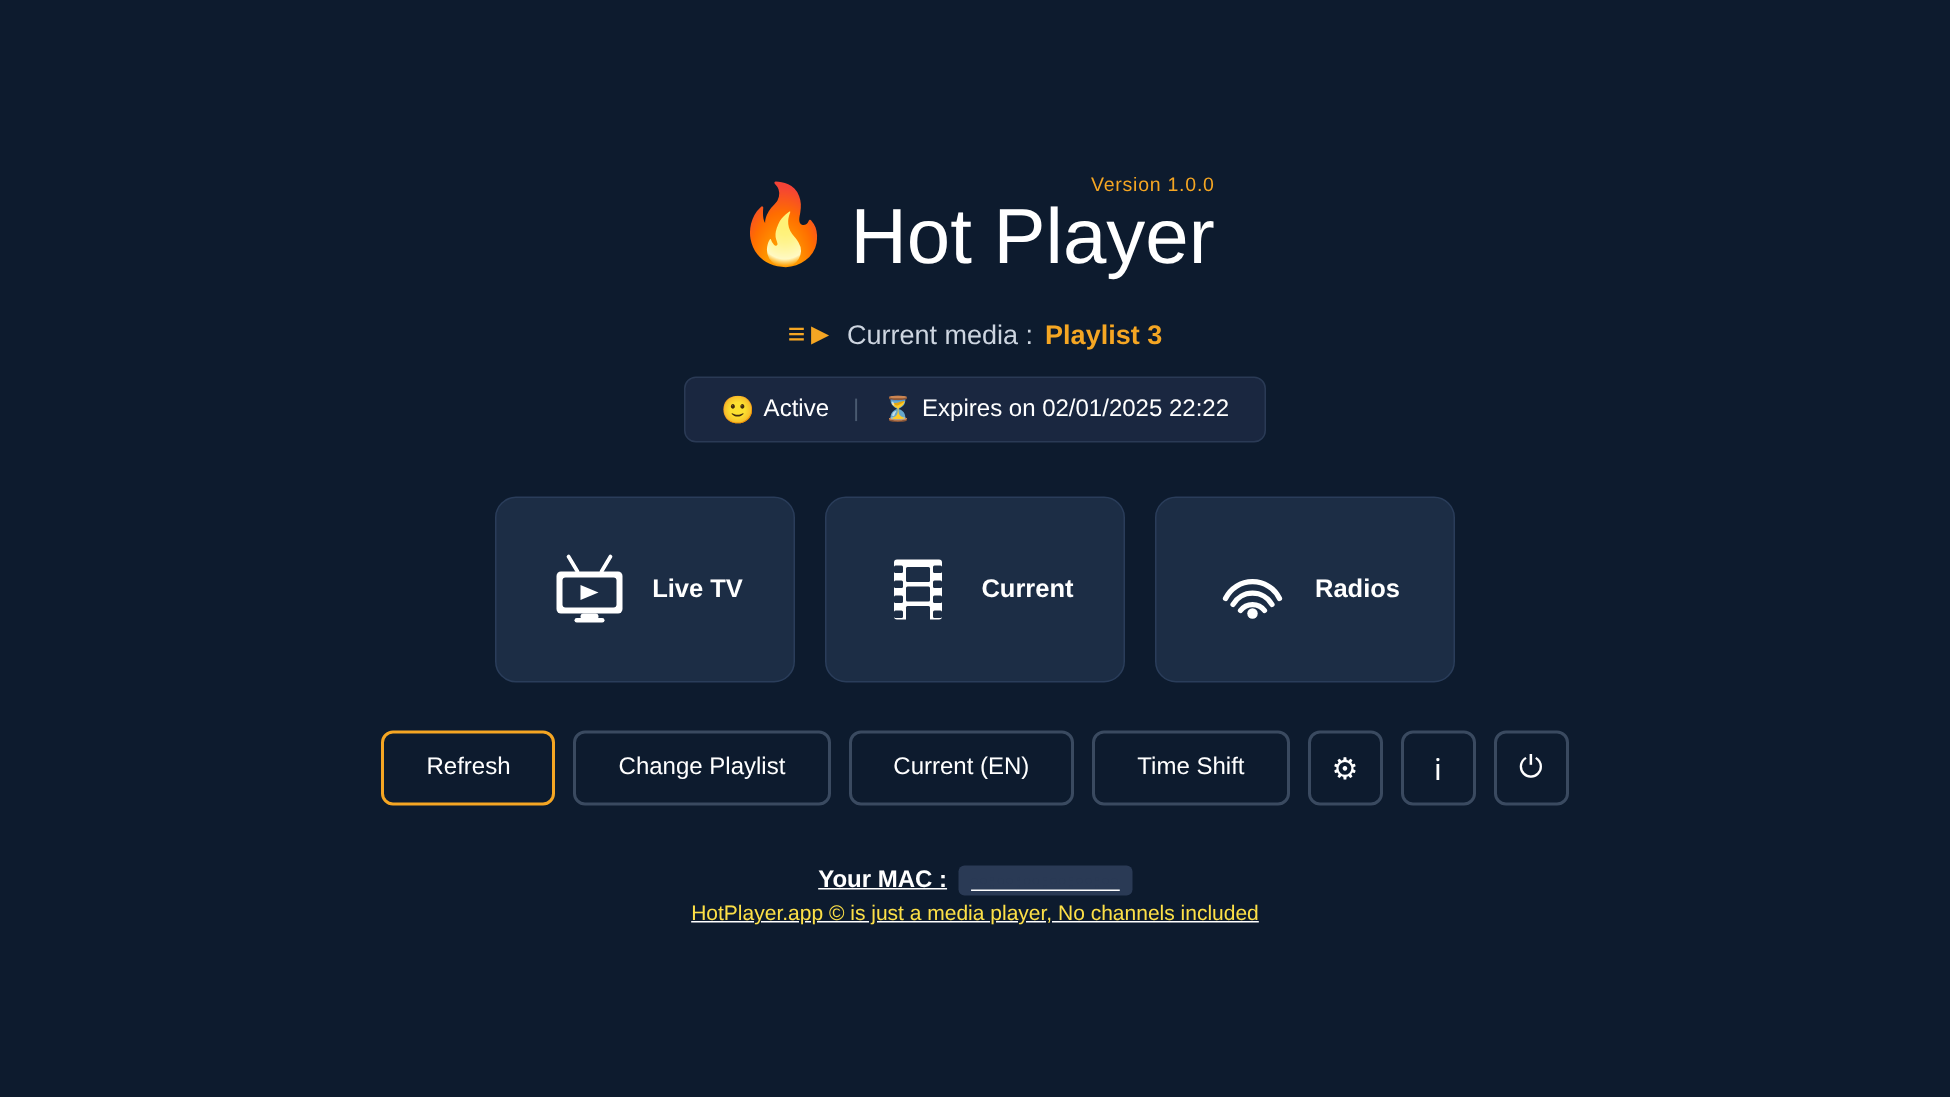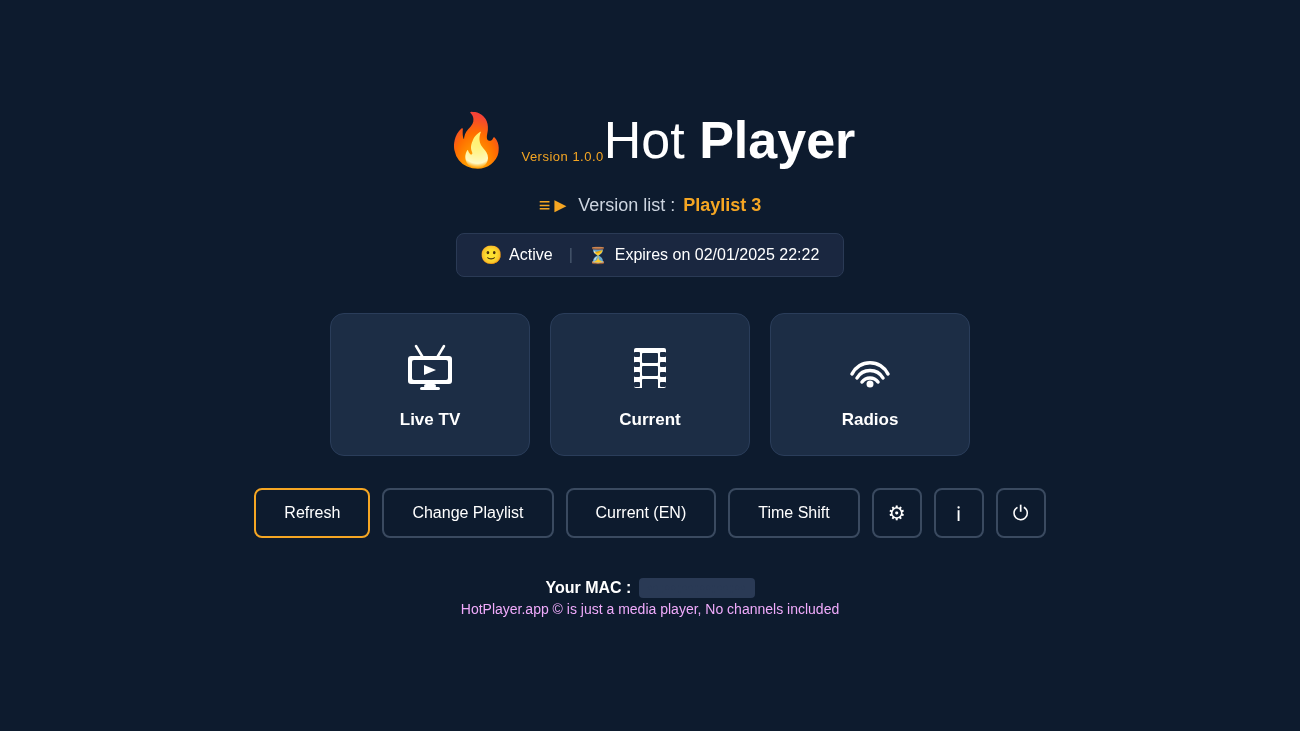--- a/index.html
+++ b/index.html
@@ -25,41 +25,42 @@
       margin-bottom: 28px;
     }
 
     .flame-icon {
       font-size: 52px;
       line-height: 1;
     }
 
     .logo-text-wrap {
       display: flex;
+      flex-direction: column;
       align-items: flex-start;
     }
 
     .version-text {
       font-size: 13px;
       color: #f5a623;
       font-weight: 500;
       letter-spacing: 0.5px;
       align-self: flex-end;
       margin-bottom: 2px;
     }
 
     .logo-title {
       font-size: 52px;
       font-weight: 400;
       line-height: 1;
       color: #ffffff;
     }
 
     .logo-title strong {
-      font-weight: 700;
+      font-weight: 400;
     }
 
     
     .current-list {
       display: flex;
       align-items: center;
       gap: 8px;
       font-size: 18px;
       margin-bottom: 16px;
       color: #cdd5e0;
@@ -117,26 +118,26 @@
 
     
     .media-grid {
       display: flex;
       gap: 20px;
       margin-bottom: 32px;
     }
 
     .media-card {
       width: 200px;
-      height: 143px;
+      height: 124px;
       background-color: #1c2d45;
       border: 1px solid #2a3d5a;
       border-radius: 14px;
       display: flex;
-      flex-direction: column;
+      flex-direction: row;
       align-items: center;
       justify-content: center;
       gap: 14px;
       cursor: pointer;
       transition: background 0.2s;
     }
 
     .media-card-label {
       font-size: 17px;
       font-weight: 700;
@@ -188,20 +189,21 @@
       justify-content: center;
       transition: border-color 0.2s;
     }
 
     
     .footer {
       display: flex;
       flex-direction: column;
       align-items: center;
       gap: 3px;
+      text-decoration: underline;
     }
 
     .mac-row {
       font-size: 16px;
       color: #ffffff;
       font-weight: 600;
       display: flex;
       align-items: center;
       gap: 8px;
     }
@@ -211,39 +213,39 @@
       color: #2a3a55;
       border-radius: 4px;
       padding: 2px 8px;
       font-size: 14px;
       letter-spacing: 1px;
       user-select: none;
     }
 
     .footer-copyright {
       font-size: 14px;
-      color: #f0abfc;
+      color: #fde047;
     }
   </style>
 </head>
 <body>
 
 <div class="logo-area">
   <div class="flame-icon">🔥</div>
   <div class="logo-text-wrap">
     <span class="version-text">Version 1.0.0</span>
     <span class="logo-title">
       <span>Hot </span><strong>Player</strong>
     </span>
   </div>
 </div>
 
 <div class="current-list">
   <span class="playlist-icon">≡►</span>
-  <span>Version list :</span>
+  <span>Current media :</span>
   <span class="current-list-name">Playlist 3</span>
 </div>
 
 <div class="status-badge">
   <span class="active-text">
     <span class="smiley">🙂</span>
     <span>Active</span>
   </span>
   <span class="separator">|</span>
   <span class="expires-text">

